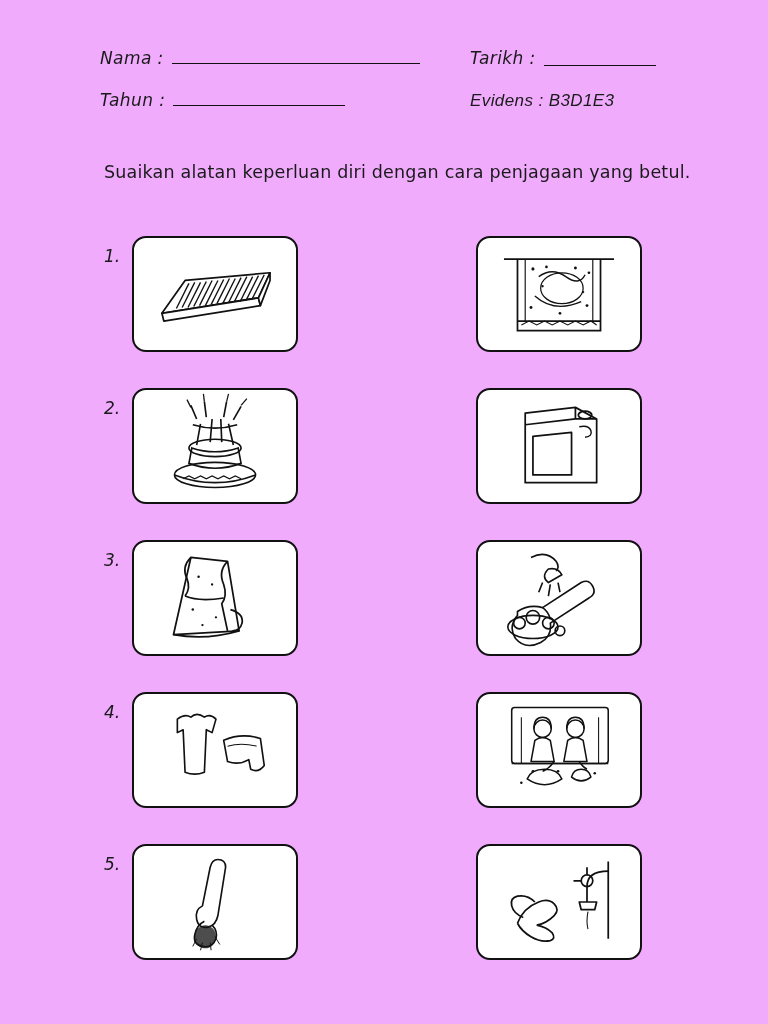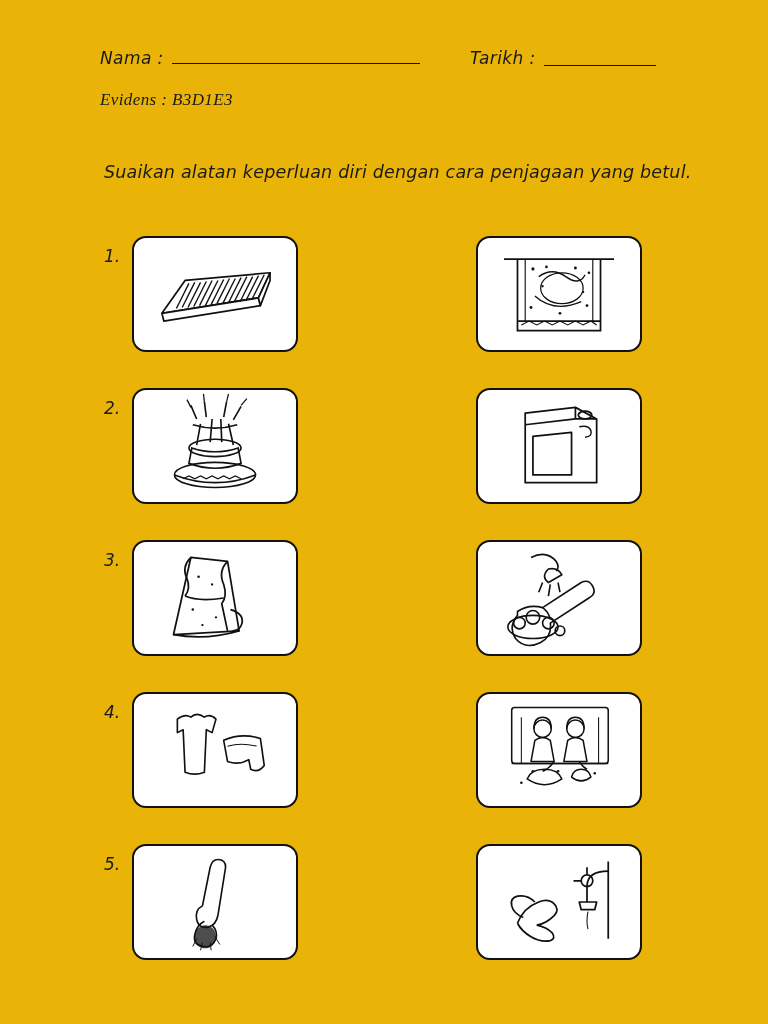--- a/index.html
+++ b/index.html
@@ -13,21 +13,21 @@
     font-family: "DejaVu Sans", sans-serif;
     color: #1a1a1a;
     position: relative;
     overflow: hidden;
   }
   .sheet {
     position: absolute;
     left: 0; top: 0;
     width: 768px;
     height: 1024px;
-    background: #eab308;
+    background: #f0abfc;
   }
 
   
   .header {
     position: absolute;
     left: 100px;
     top: 48px;
     width: 560px;
   }
   .hdr-row {
@@ -67,33 +67,32 @@
     margin-left: 8px;
   }
   .blank-short {
     display: inline-block;
     border-bottom: 1.6px solid #111;
     height: 14px;
     width: 112px;
     margin-left: 8px;
   }
   .evidens {
-    font-family: Liberation Serif, serif;
+    font-family: Liberation Sans, sans-serif;
     font-style: italic;
     font-size: 17px;
     letter-spacing: 0.4px;
     white-space: nowrap;
   }
 
   
   .instruction {
     position: absolute;
     left: 104px;
     top: 162px;
-    font-style: italic;
     font-size: 17.5px;
     letter-spacing: 0.2px;
     white-space: nowrap;
   }
 
   
   .grid {
     position: absolute;
     left: 96px;
     top: 228px;
@@ -143,20 +142,24 @@
       <div class="hdr-left">
         <span class="fld-label">Nama :</span>
         <span class="blank-long"></span>
       </div>
       <div class="hdr-right">
         <span class="fld-label">Tarikh :</span>
         <span class="blank-short"></span>
       </div>
     </div>
     <div class="hdr-row">
+      <div class="hdr-left">
+        <span class="fld-label">Tahun :</span>
+        <span class="blank-mid"></span>
+      </div>
       <div class="hdr-right">
         <span class="evidens">Evidens : B3D1E3</span>
       </div>
     </div>
   </div>
 
   <div class="instruction">Suaikan alatan keperluan diri dengan cara penjagaan yang betul.</div>
 
   <div class="grid">
 

